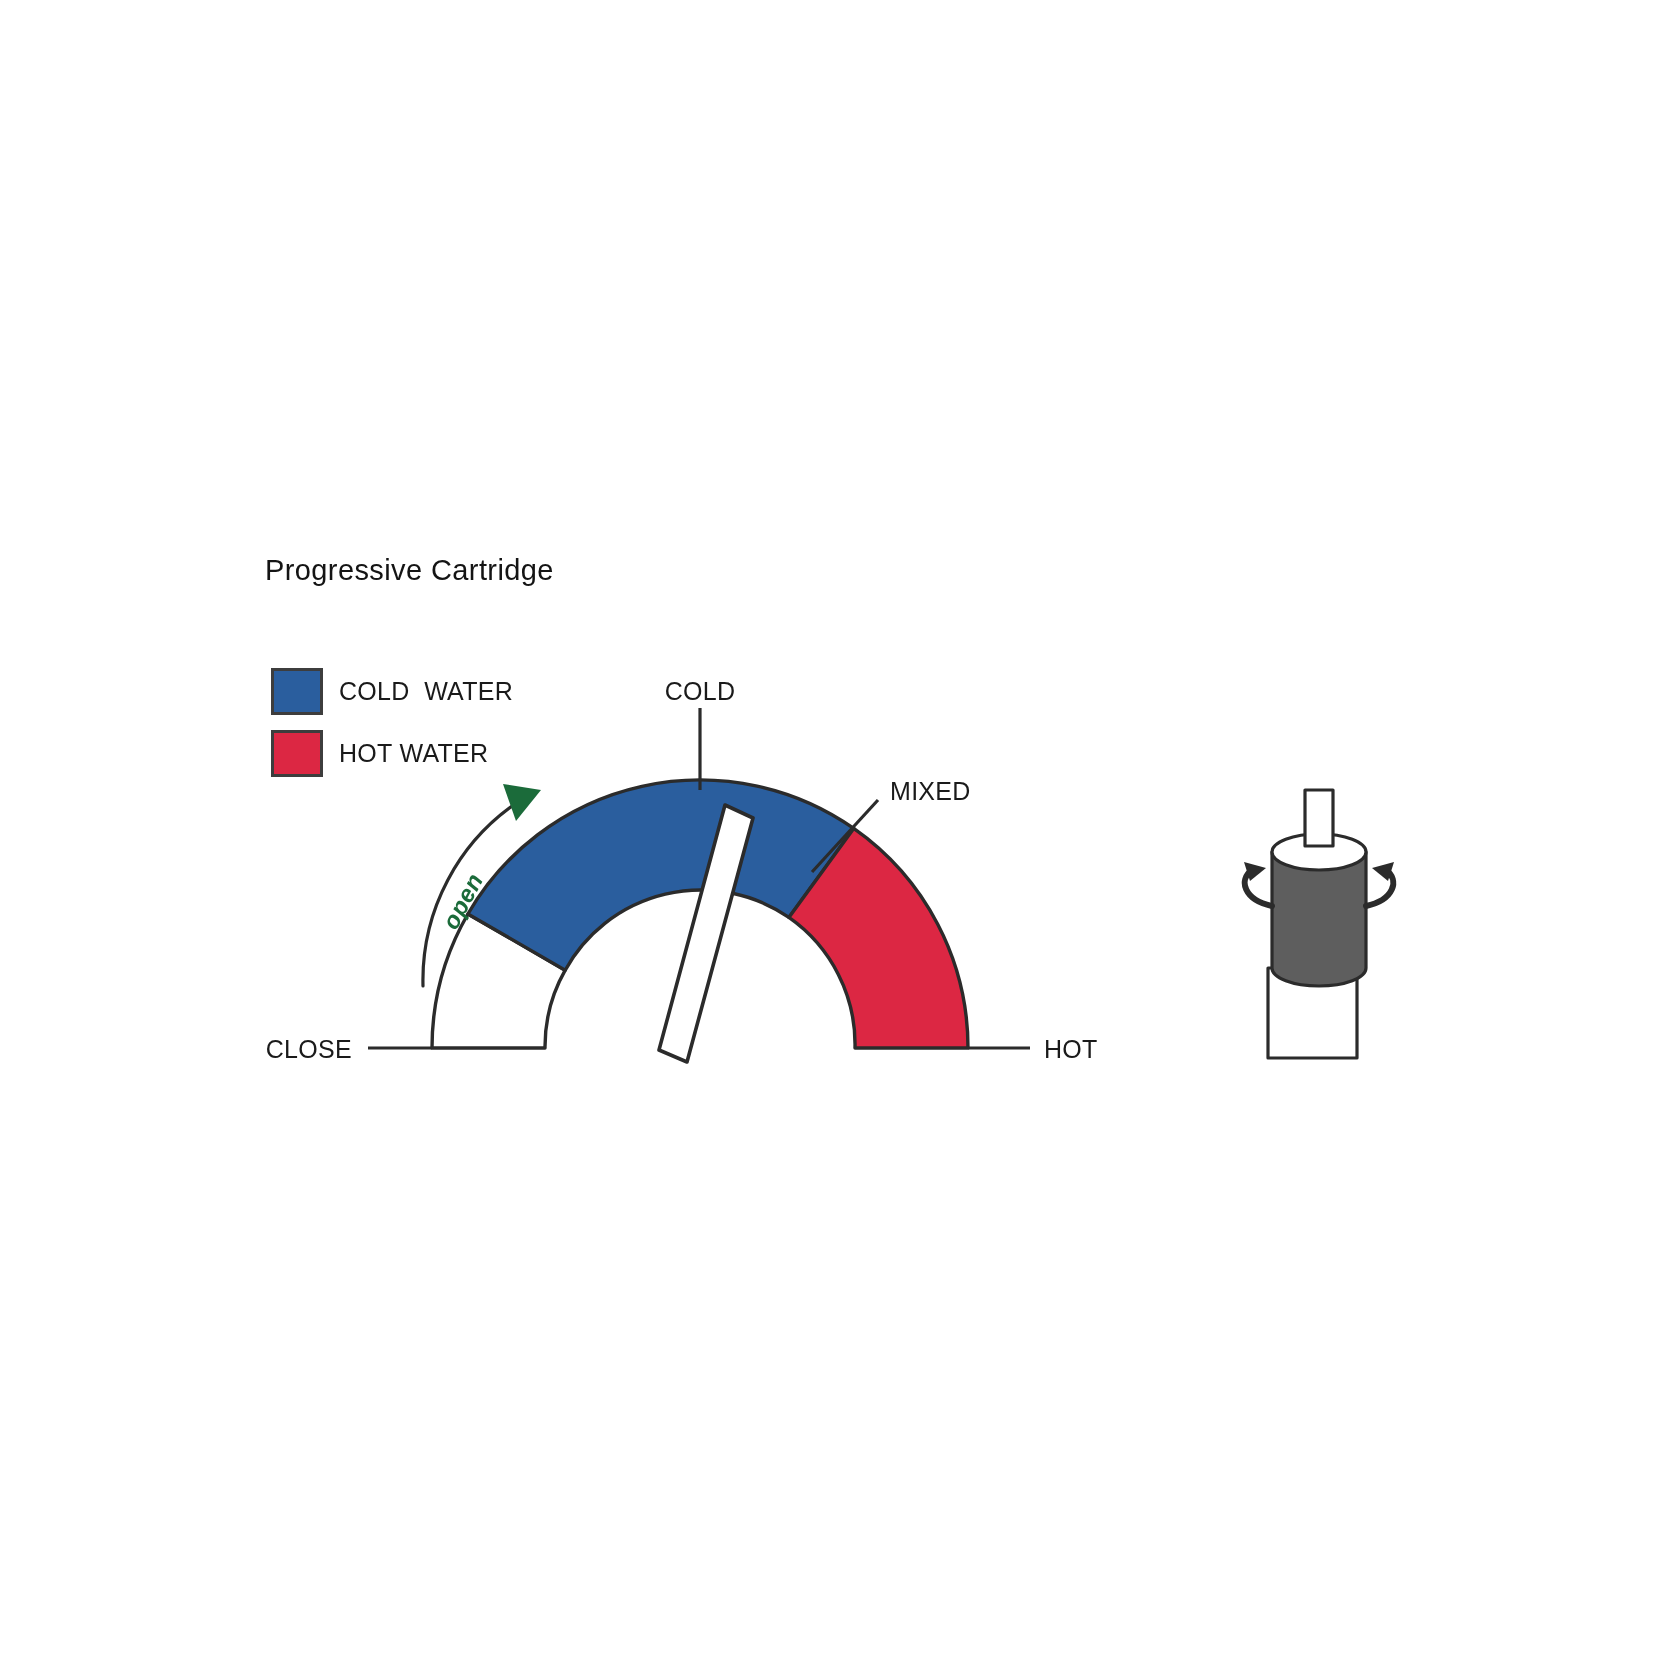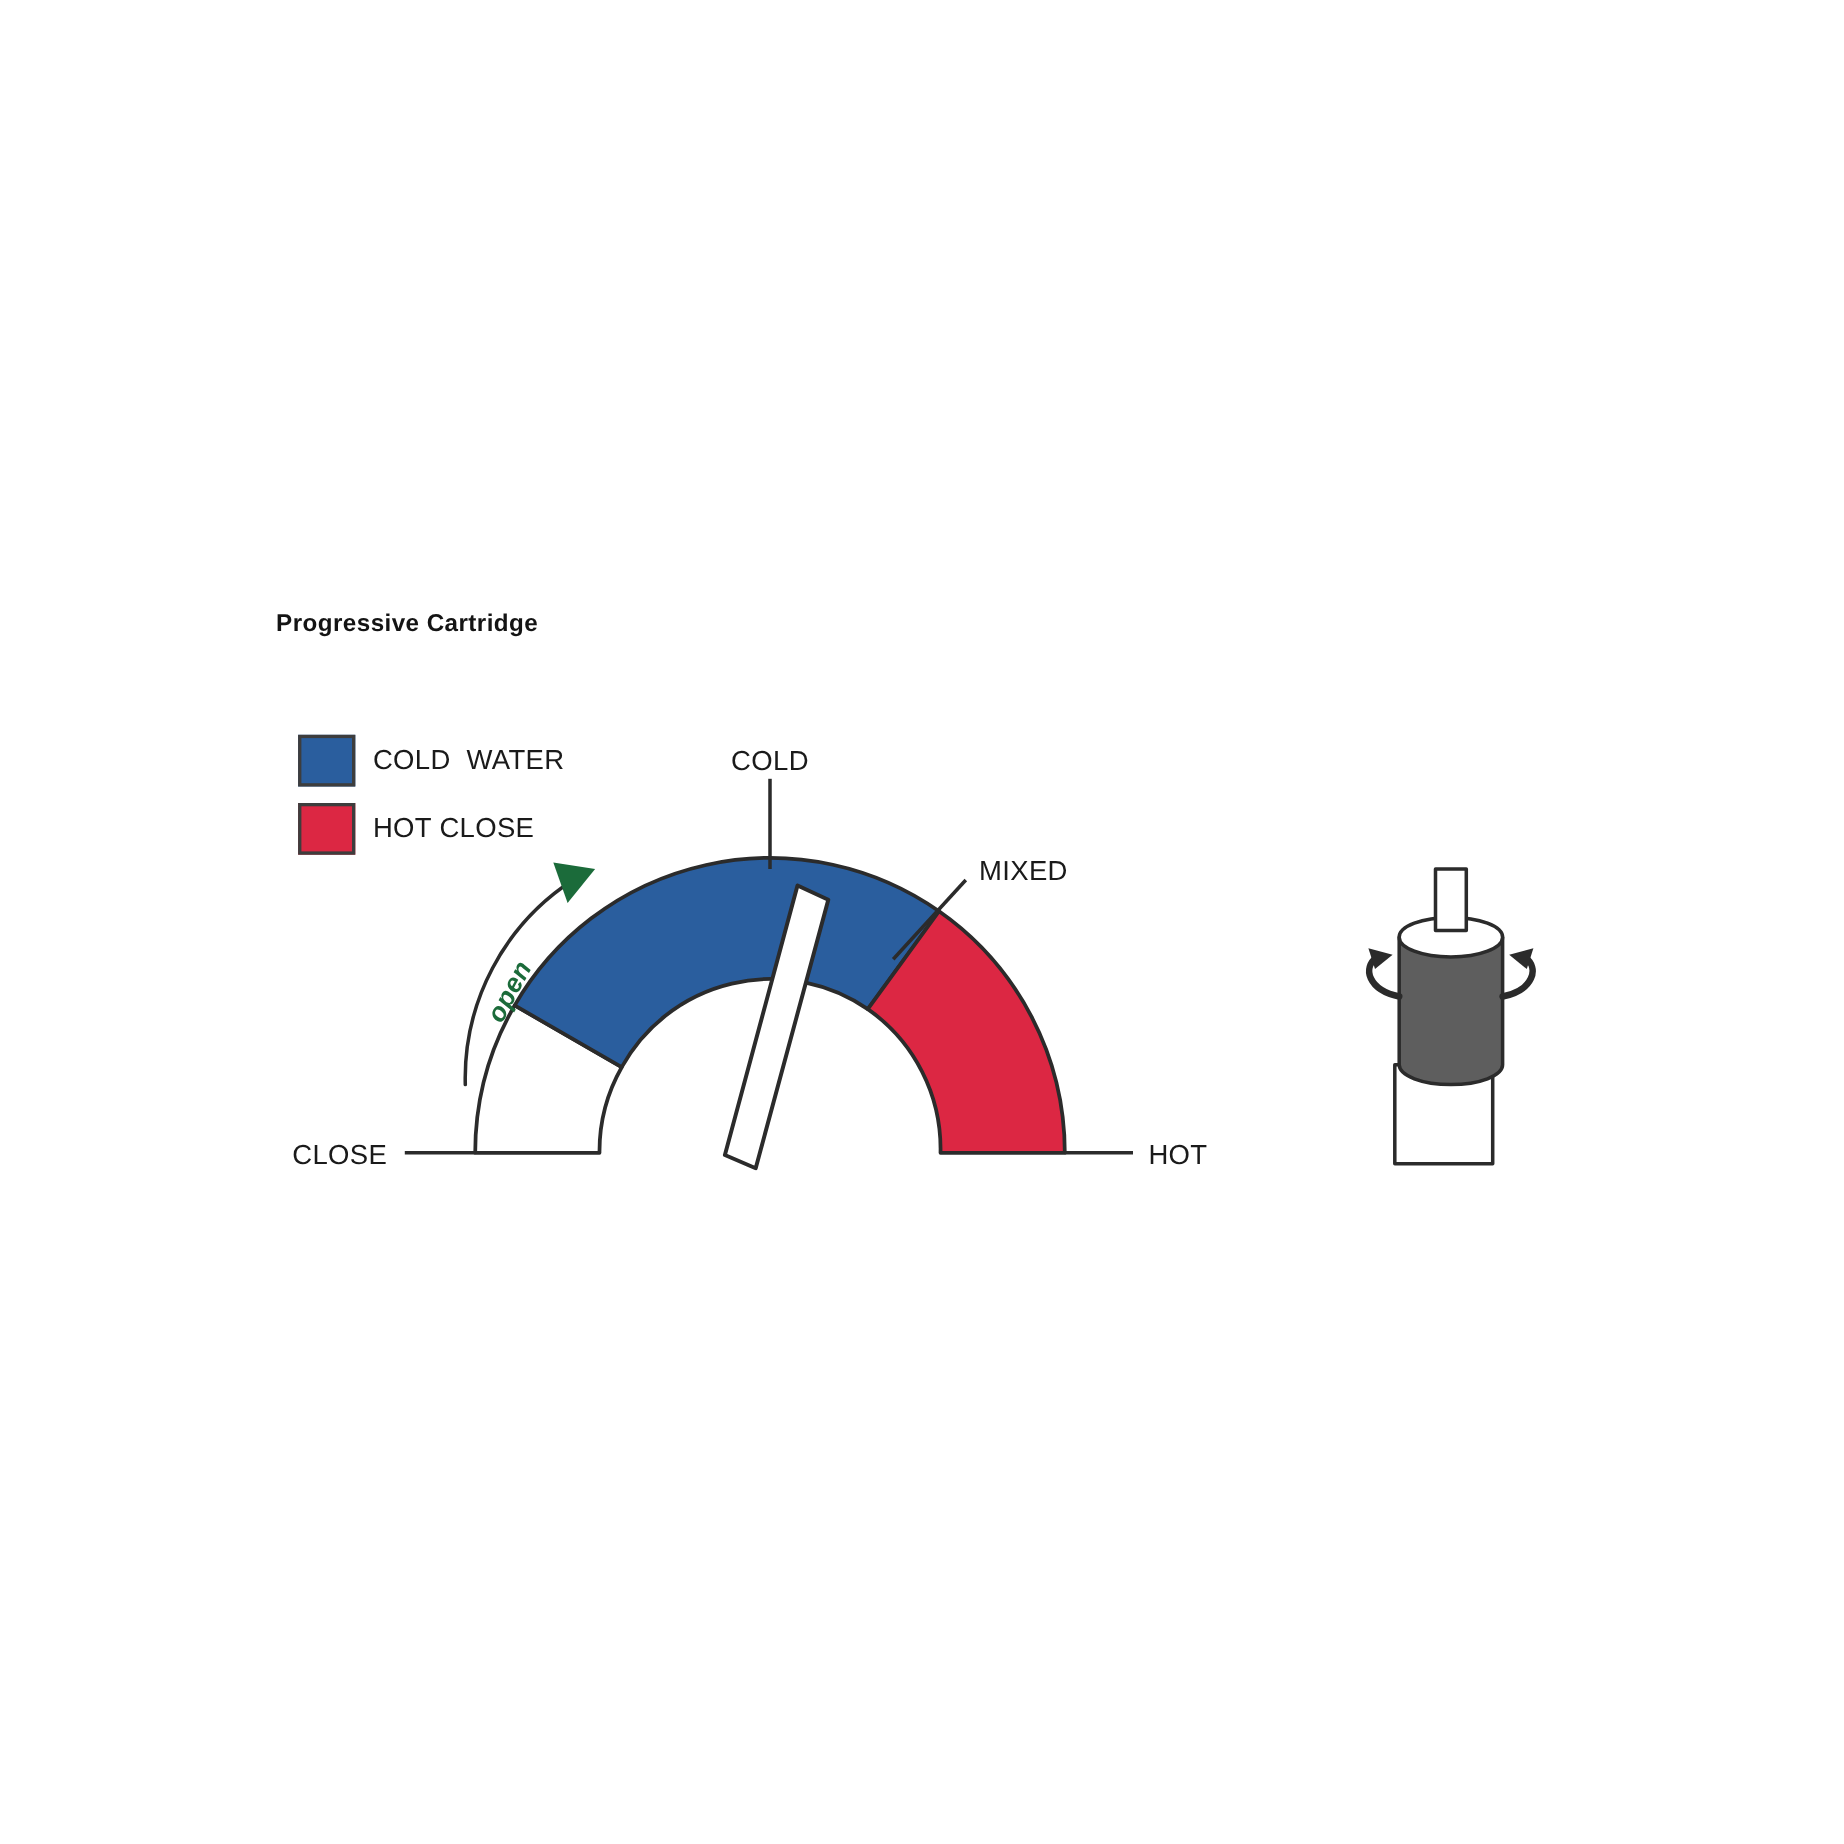--- a/index.html
+++ b/index.html
@@ -14,27 +14,26 @@
     position: relative;
     font-family: "Liberation Sans", sans-serif;
     overflow: hidden;
   }
   #stage {
     position: absolute;
     inset: 0;
   }
   .page-title {
     position: absolute;
-    left: 251px;
+    left: 265px;
     top: 554px;
-    font-size: 22px;
+    font-size: 29px;
     letter-spacing: 0.4px;
     color: #141414;
     white-space: nowrap;
-    font-weight: bold;
   }
   .legend {
     position: absolute;
     left: 271px;
     top: 660px;
   }
   .legend-row {
     display: flex;
     align-items: center;
     height: 62px;
@@ -83,21 +82,21 @@
 
   <div class="page-title">Progressive Cartridge</div>
 
   <div class="legend">
     <div class="legend-row">
       <span class="swatch" style="background: rgb(42, 94, 158);"></span>
       <span class="legend-label">COLD  WATER</span>
     </div>
     <div class="legend-row">
       <span class="swatch" style="background: rgb(220, 39, 67);"></span>
-      <span class="legend-label">HOT CLOSE</span>
+      <span class="legend-label">HOT WATER</span>
     </div>
   </div>
 
   <svg class="diagram-svg" viewBox="0 0 1676 1676">
 
     <path d="M 432 1048
              A 268 268 0 0 1 467.9 914.0
              L 565.2 970.2
              A 155 155 0 0 0 545 1048
              Z" fill="#ffffff" stroke="#2b2b2b" stroke-width="3.4" stroke-linejoin="round"></path>

